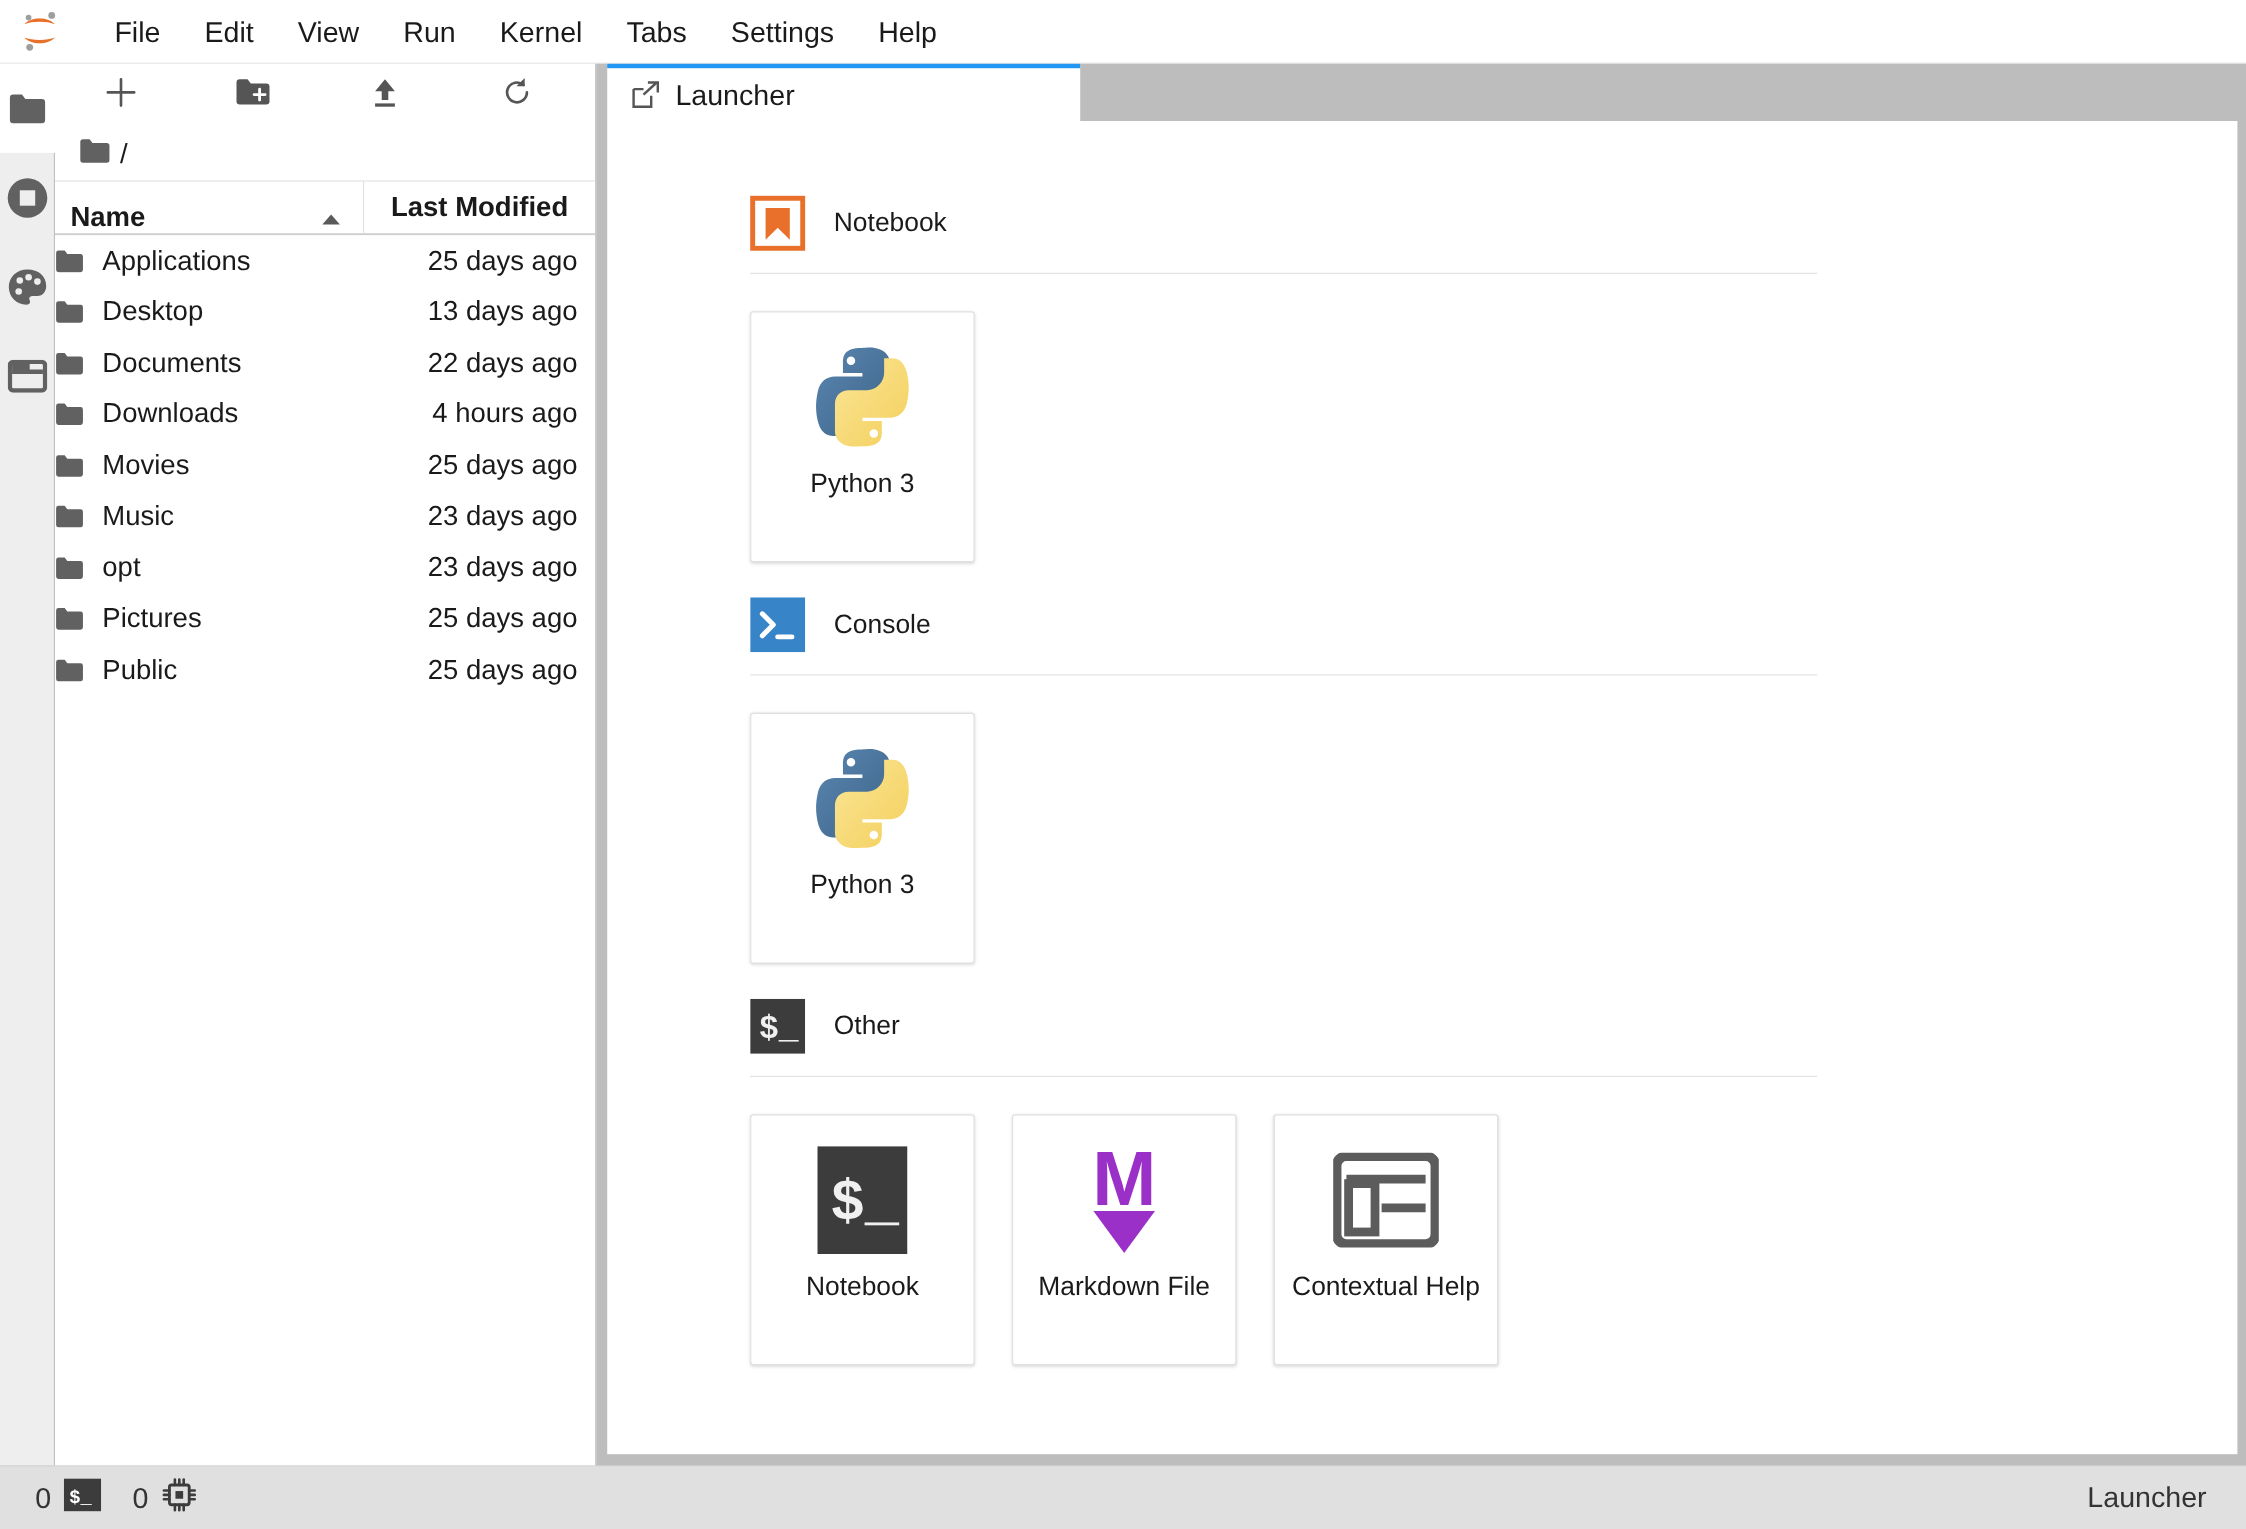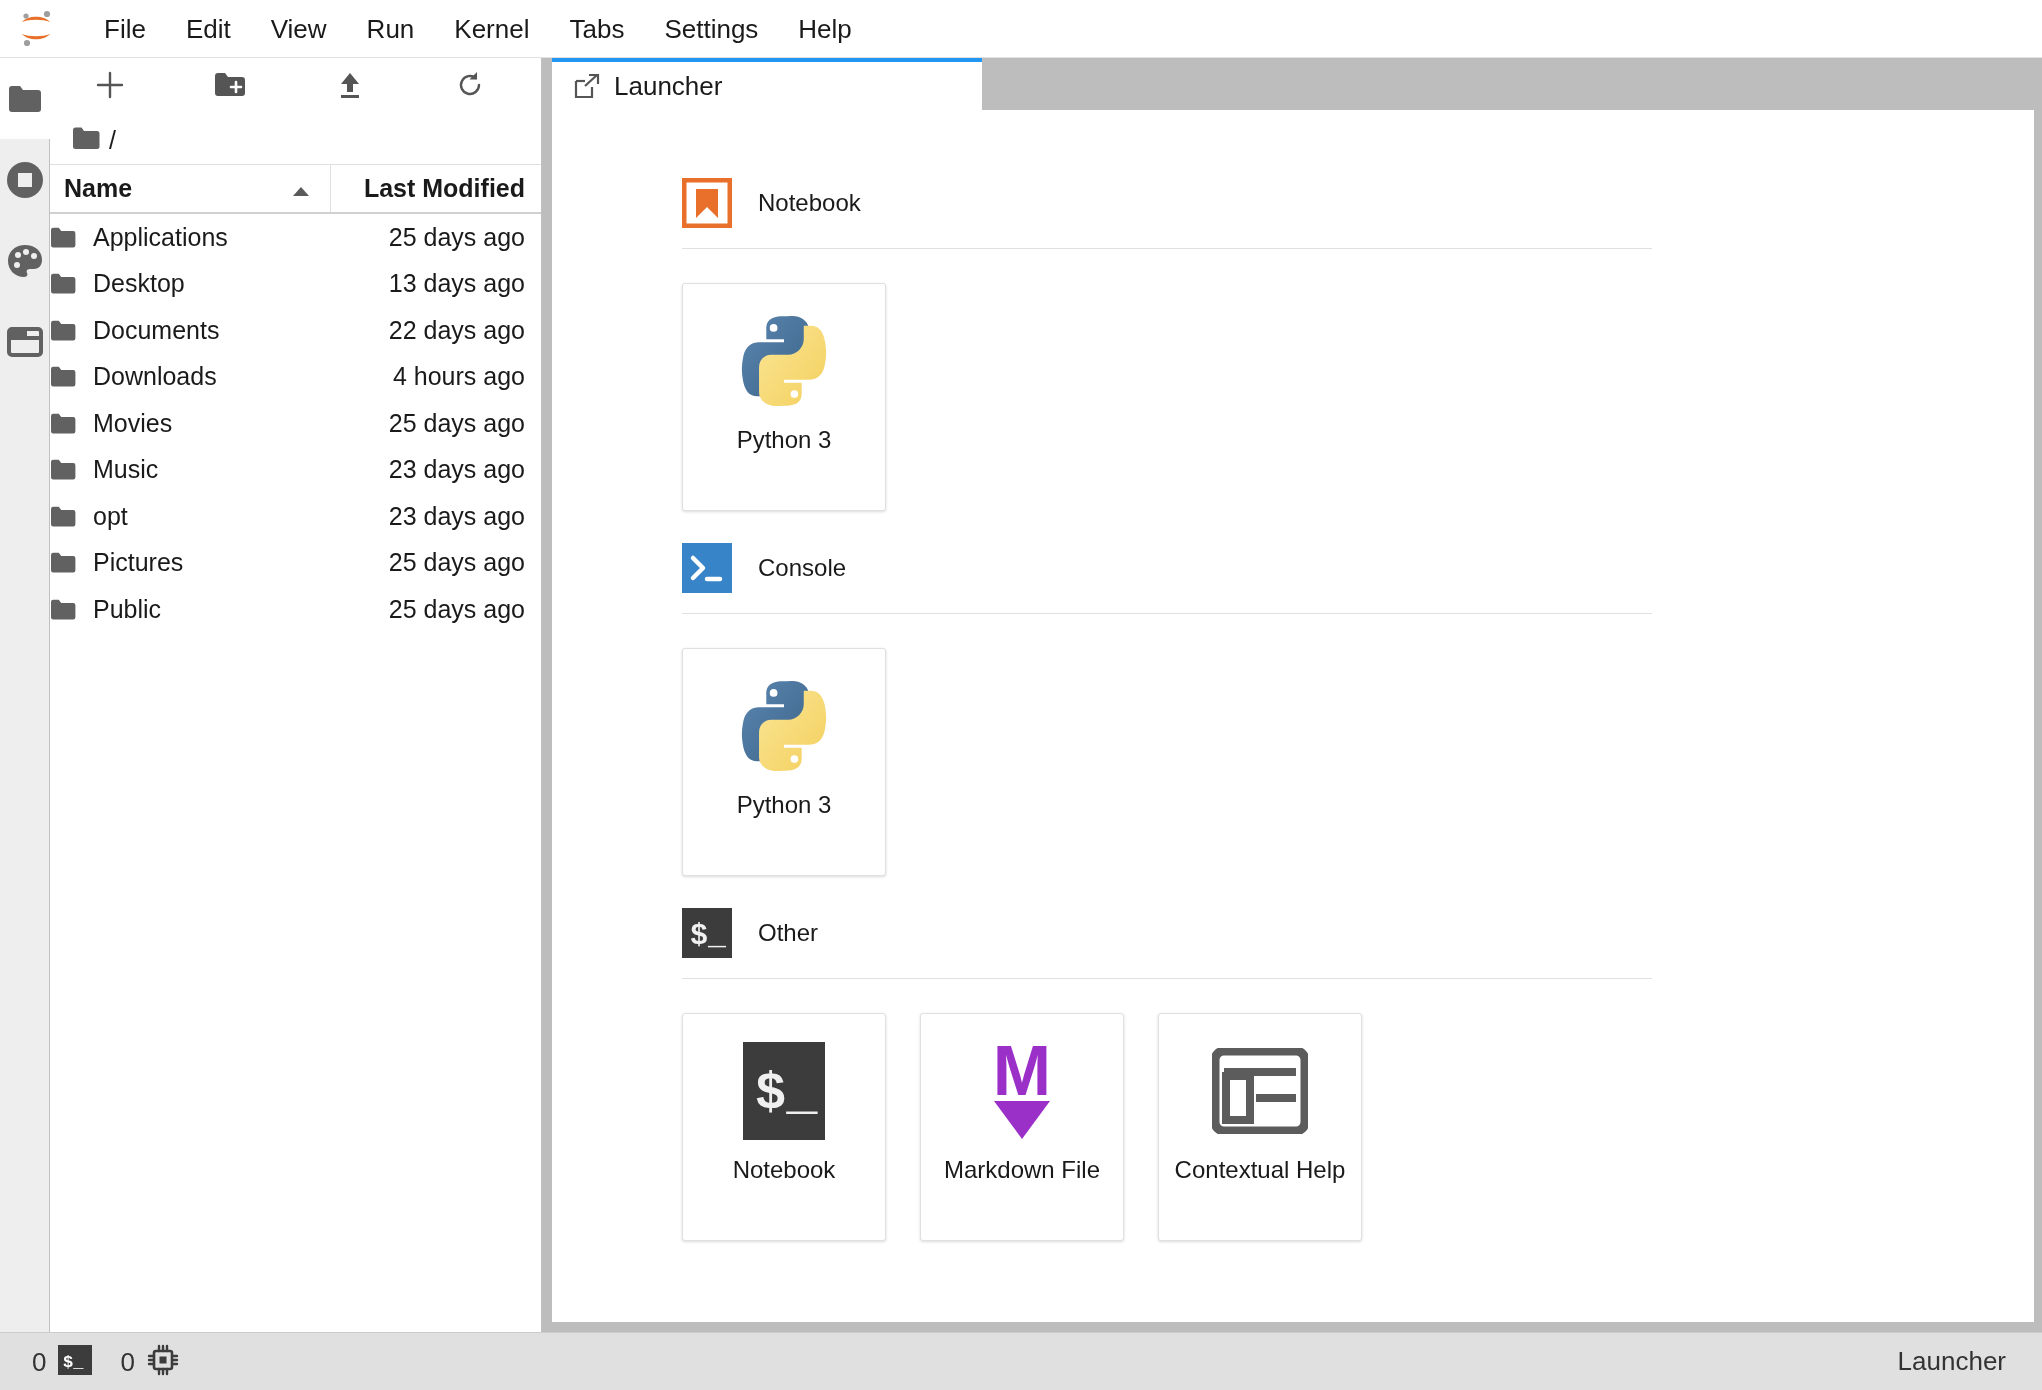--- a/index.html
+++ b/index.html
@@ -75,22 +75,22 @@
     height: 50px; flex: 0 0 50px;
     border-top: 1px solid #e0e0e0;
     border-bottom: 2px solid #d0d0d0;
     background: #ffffff;
   }
   .fb-th {
     display: flex; align-items: center;
     font-size: 25px; color: #1a1a1a; font-weight: 600;
     cursor: pointer; user-select: none;
   }
-  .fb-th-name { flex: 1; padding-left: 14px; border-right: 1px solid #e0e0e0; }
-  .fb-th-mod { width: 210px; justify-content: flex-end; padding-right: 16px; }
+  .fb-th-name { flex: 1; padding-left: 14px; border-right: 1px solid #e0e0e0; align-items: flex-end; }
+  .fb-th-mod { width: 210px; justify-content: center; }
   .sort-caret { margin-left: auto; margin-right: 20px; }
   .fb-list { flex: 1; overflow: hidden; background: #ffffff; }
   .fb-row {
     display: flex; align-items: center;
     height: 46.5px;
     padding-right: 16px;
     cursor: pointer;
   }
   .fb-row .ficon { margin-right: 17px; display: flex; flex: 0 0 auto; }
   .fb-name { font-size: 25px; color: #1a1a1a; white-space: nowrap; }

